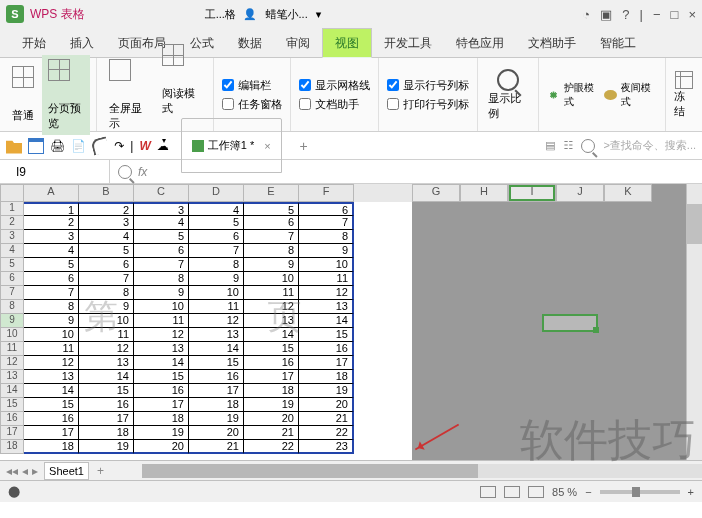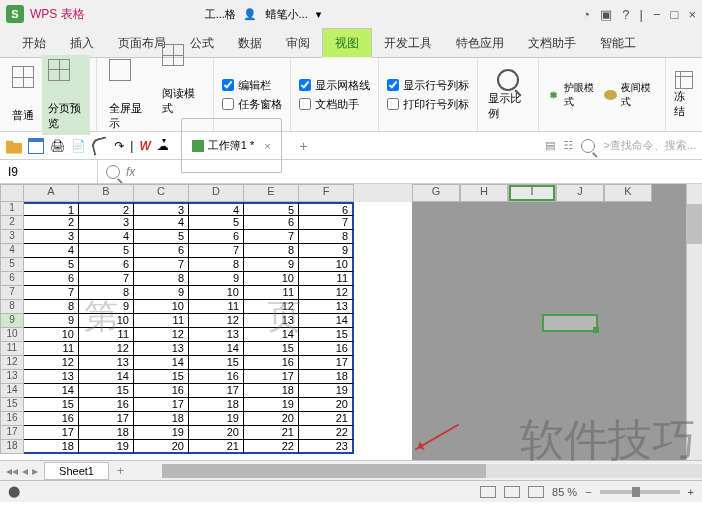--- a/index.html
+++ b/index.html
@@ -44,21 +44,21 @@
 .undo { border-top: 2px solid #555; border-left: 2px solid #555; border-radius: 50% 0 0 0; transform: rotate(-15deg); }
 .wps-icon { color: #c33; font-weight: bold; font-style: italic; }
 .doctab { padding: 19px 10px; border: 1px solid #c0c0c0; border-radius: 2px 2px 0 0; display: flex; align-items: center; gap: 4px; font-size: 11px; margin-left: 6px; }
 .doctab .gicon { width: 12px; height: 12px; background: #4a9d4a; }
 .doctab .x { margin-left: 6px; color: #888; cursor: pointer; }
 .qat .plus { margin-left: 12px; color: #888; cursor: pointer; font-size: 14px; }
 .qat-right { margin-left: auto; display: flex; align-items: center; gap: 8px; color: #888; font-size: 11px; }
 .search-hint { color: #aaa; }
 
 .namebox-row { height: 24px; display: flex; align-items: center; border-bottom: 1px solid #d0d0d0; }
-.namebox { width: 98px; padding: 0 8px; border-right: 1px solid #d0d0d0; font-size: 12px; height: 100%; display: flex; align-items: center; }
+.namebox { width: 110px; padding: 0 16px; border-right: 1px solid #d0d0d0; font-size: 12px; height: 100%; display: flex; align-items: center; }
 .fx-row { display: flex; align-items: center; gap: 6px; padding: 0 8px; color: #888; font-style: italic; }
 .mag { width: 14px; height: 14px; border: 1.5px solid #888; border-radius: 50%; position: relative; }
 .mag::after { content: ''; position: absolute; right: -4px; bottom: -4px; width: 6px; height: 1.5px; background: #888; transform: rotate(45deg); }
 
 .sheet-area { display: flex; height: 276px; }
 .sheet-main { flex: 0 0 412px; overflow: hidden; position: relative; }
 .colhdr-row { display: flex; height: 18px; background: #e8e8e8; }
 .corner { width: 24px; border: 1px solid #b8b8b8; background: #e8e8e8; }
 .colhdr { border: 1px solid #b8b8b8; border-left: none; text-align: center; font-size: 11px; color: #555; background: #e8e8e8; }
 .colhdr.cA,.colhdr.cB,.colhdr.cC,.colhdr.cD,.colhdr.cE,.colhdr.cF { width: 55px; }
@@ -82,21 +82,21 @@
 .selbox { position: absolute; top: 130px; left: 130px; width: 56px; height: 18px; border: 2px solid #4a9d4a; background: rgba(255,255,255,0.3); }
 .selbox::after { content: ''; position: absolute; right: -3px; bottom: -3px; width: 6px; height: 6px; background: #4a9d4a; }
 .arrow { position: absolute; top: 252px; left: 0px; width: 50px; height: 2px; background: #cc3333; transform: rotate(-30deg); }
 .arrow::after { content: ''; position: absolute; left: -2px; top: -4px; border: 5px solid transparent; border-right-color: #cc3333; }
 .wm2 { position: absolute; bottom: -10px; right: -10px; font-size: 44px; color: rgba(100,100,100,0.55); font-family: "SimSun", serif; pointer-events: none; }
 .vscroll { width: 16px; background: #e8e8e8; border-left: 1px solid #c0c0c0; display: flex; flex-direction: column; }
 .vscroll .thumb { width: 100%; height: 40px; background: #c0c0c0; margin-top: 20px; }
 
 .hscroll-row { height: 20px; display: flex; align-items: center; background: #f0f0f0; border-top: 1px solid #c0c0c0; }
 .hscroll-row .arrows { padding: 0 6px; color: #888; display: flex; gap: 4px; }
-.sheettab { padding: 2px 14px; background: #fff; border: 1px solid #c0c0c0; font-size: 11px; }
+.sheettab { padding: 2px 4px; background: #fff; border: 1px solid #c0c0c0; font-size: 11px; }
 .sheettab-add { padding: 2px 8px; color: #888; }
 .hscroll-track { flex: 1; margin-left: 30px; height: 14px; background: #e0e0e0; position: relative; }
 .hscroll-track .hthumb { position: absolute; left: 0; width: 60%; height: 100%; background: #b8b8b8; }
 
 .status { height: 22px; background: #f0f0f0; border-top: 1px solid #c0c0c0; display: flex; align-items: center; padding: 0 8px; font-size: 11px; color: #555; }
 .status .right { margin-left: auto; display: flex; align-items: center; gap: 8px; }
 .vicon { width: 16px; height: 12px; border: 1px solid #888; }
 .zslider { width: 80px; height: 4px; background: #c0c0c0; position: relative; }
 .zslider::after { content: ''; position: absolute; left: 40%; top: -3px; width: 8px; height: 10px; background: #888; }
 </style>

